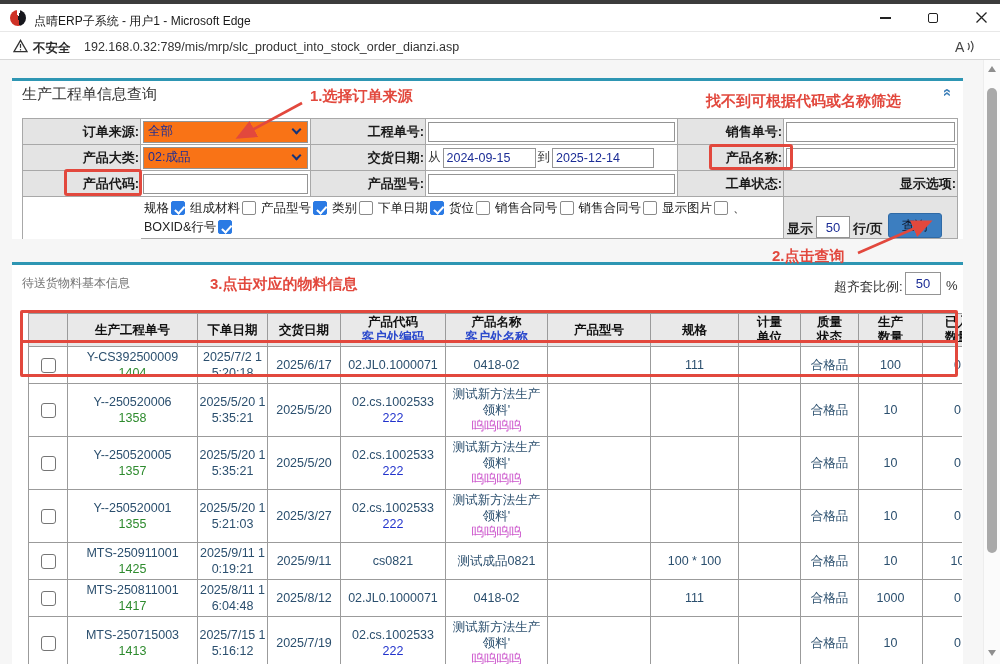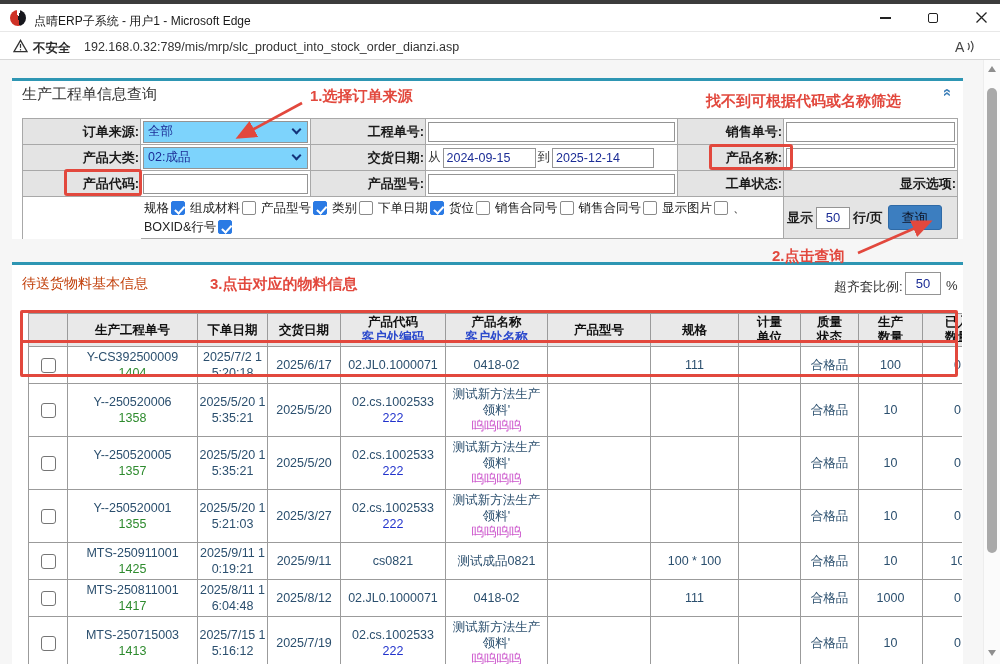--- a/index.html
+++ b/index.html
@@ -40,56 +40,56 @@
     display:inline-block; transform:rotate(90deg); z-index:3; }
 
   
   .qform { position:absolute; left:22px; top:58px; z-index:2;
     display:grid; grid-template-columns:118px 170px 115px 252px 106px 174px;
     grid-template-rows:26px 26px 26px 42px; border-top:1px solid #a8a8a8; border-left:1px solid #a8a8a8; background:#fff; }
   .qform > div { border-right:1px solid #a8a8a8; border-bottom:1px solid #a8a8a8; }
   .lbl { background:#e4e4e4; display:flex; align-items:center; justify-content:flex-end; padding-right:1px;
     font-size:13px; font-weight:700; color:#1a1a1a; white-space:nowrap; }
   .fld { background:#fff; display:flex; align-items:center; padding:0 2px; }
-  .select-box { height:22px; width:100%; border:1px solid #949494; background:#7dd3fc; display:flex; align-items:center;
+  .select-box { height:22px; width:100%; border:1px solid #949494; background:#f97316; display:flex; align-items:center;
     justify-content:space-between; padding:0 7px 0 4px; color:#1c2d96; font-size:12.5px; }
   .chev { width:7px; height:7px; border-right:2px solid #14337a; border-bottom:2px solid #14337a; transform:rotate(45deg); margin-top:-4px; }
   .input-box { height:20px; border:1px solid #949494; background:#fff; width:100%; display:flex; align-items:center;
     padding-left:3px; color:#1c2d96; font-size:12.5px; }
   .date-pair { gap:2px; }
   .date-txt { font-size:12.5px; color:#333; flex:0 0 auto; }
   .in-from { width:93px; flex:0 0 auto; } .in-to { width:102px; flex:0 0 auto; }
 
   .opts-cell { grid-column:2/6; background:#fff; display:flex; flex-direction:column; justify-content:center; padding:1px 3px; }
   .opt-line { display:flex; align-items:center; height:19px; }
   .opt { display:flex; align-items:center; margin-right:5px; }
   .opt-label { font-size:12.5px; color:#222; margin-right:2px; white-space:nowrap; }
   .cb { width:14px; height:14px; border:1px solid #8a8a8a; border-radius:2px; background:#fff; display:inline-block; position:relative; }
   .cb.checked { background:#2a7ae4; border-color:#2a7ae4; }
   .cb.checked::after { content:""; position:absolute; left:4.5px; top:1.5px; width:3.5px; height:7.5px;
     border:solid #fff; border-width:0 2px 2px 0; transform:rotate(42deg); }
   .opt-suffix { font-size:12.5px; color:#222; }
 
-  .pg-cell { background:#e4e4e4; display:flex; align-items:center; padding:0 3px; gap:3px; }
+  .pg-cell { background:#e4e4e4; display:flex; align-items:flex-end; padding:0 3px; gap:3px; }
   .pg-txt { font-size:13px; font-weight:700; color:#1d1d1d; white-space:nowrap; }
   .pg-input { width:34px; height:22px; border:1px solid #949494; background:#fff; color:#1c2d96; font-size:13px;
     display:flex; align-items:center; justify-content:center; }
   .search-btn { width:54px; height:25px; background:#3c7ec0; border:1px solid #2f6aa6; border-radius:3px; color:#0f172a;
     font-size:13px; display:flex; align-items:center; justify-content:center; margin-left:2px; }
 
   
   .red-box { position:absolute; border:3px solid #e2483d; border-radius:3px; z-index:5; pointer-events:none; }
   .box-code { left:64px; top:109px; width:78px; height:27px; }
   .box-name { left:709px; top:84px; width:84px; height:26px; }
   .box-row  { left:20px; top:250px; width:938px; height:67px; border-radius:2px; }
   .red-hline { position:absolute; left:20px; top:280px; width:938px; height:3px; background:#e2483d; z-index:5; pointer-events:none; }
   .arrows { position:absolute; left:0; top:0; width:1000px; height:604px; z-index:6; pointer-events:none; }
 
   
-  .t-title { position:absolute; left:22px; top:215px; font-size:14px; color:#c2410c; z-index:3; }
+  .t-title { position:absolute; left:22px; top:215px; font-size:12px; color:#737373; z-index:3; }
   .ratio-label { position:absolute; left:834px; top:218px; font-size:13px; color:#333; z-index:3; }
   .ratio-input { position:absolute; left:905px; top:212px; width:36px; height:23px; border:1px solid #949494; background:#fff;
     color:#1c2d96; font-size:13px; display:flex; align-items:center; justify-content:center; z-index:3; }
   .ratio-unit { position:absolute; left:946px; top:218px; font-size:13px; color:#333; z-index:3; }
 
   .table-wrap { position:absolute; left:28px; top:253px; width:934px; height:351px; overflow:hidden; z-index:2; }
   table.mat { border-collapse:collapse; table-layout:fixed; width:964px; background:#fff; }
   table.mat th { background:#e9e9e9; border:1px solid #9b9b9b; font-size:12.5px; font-weight:700; color:#111;
     padding:1px; line-height:15px; }
   table.mat td { border:1px solid #9b9b9b; text-align:center; font-size:12.5px; color:#2b4f6e; padding:2px 1px;

